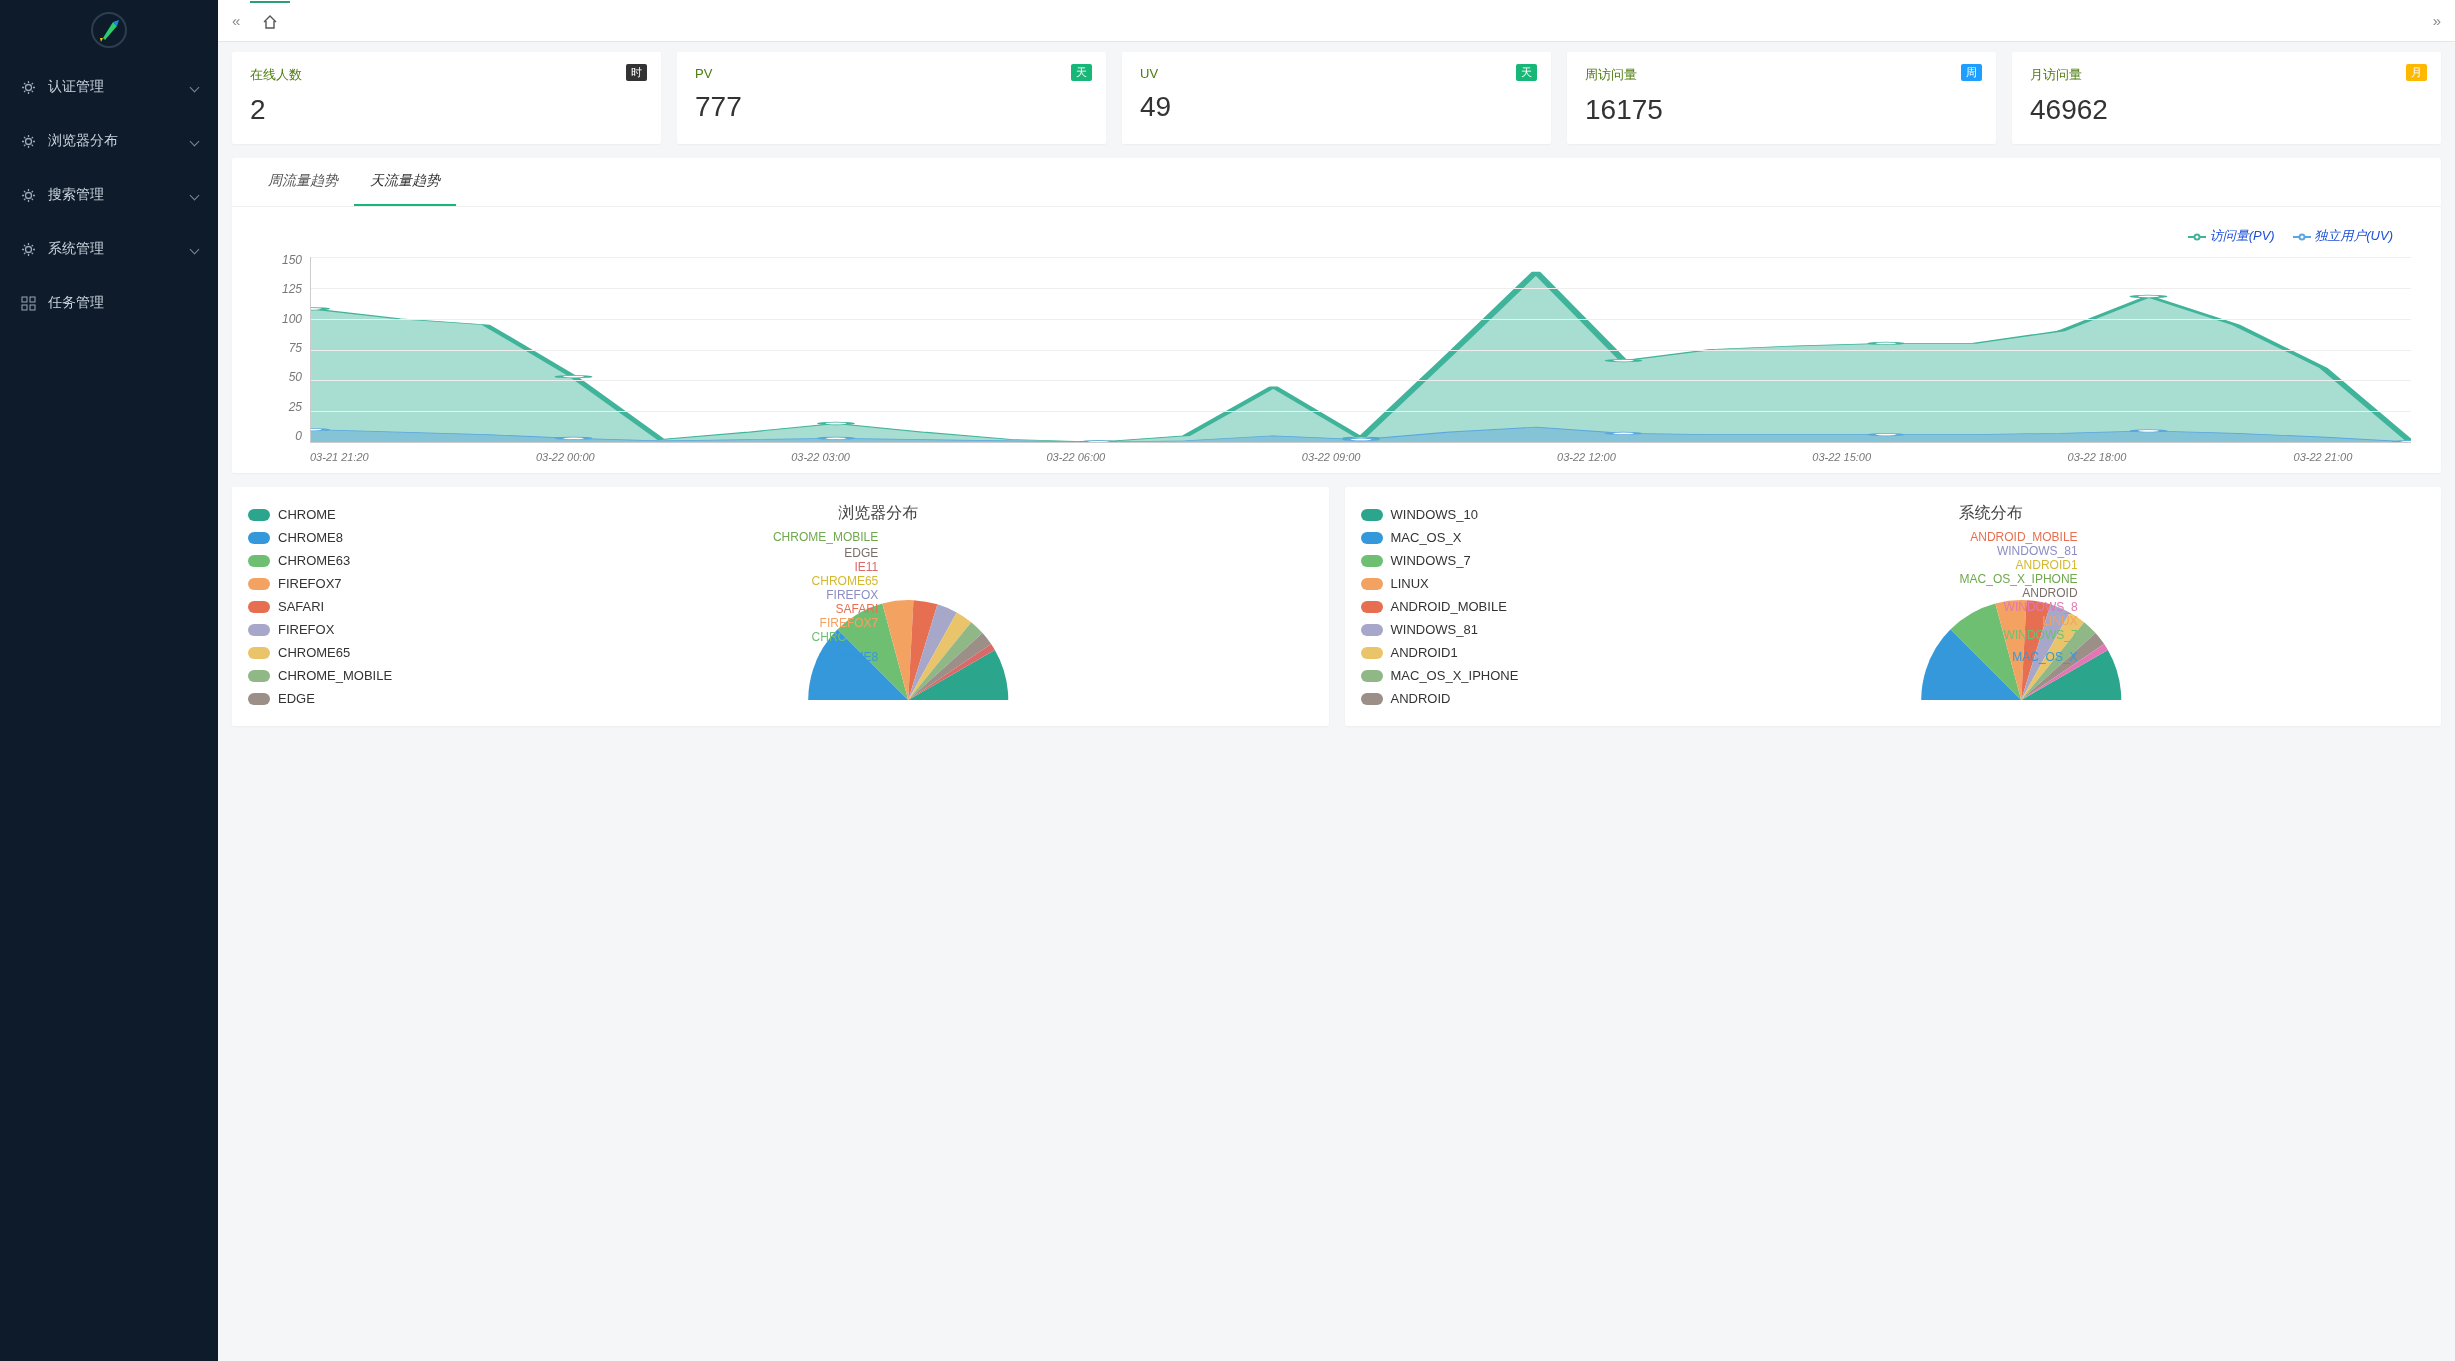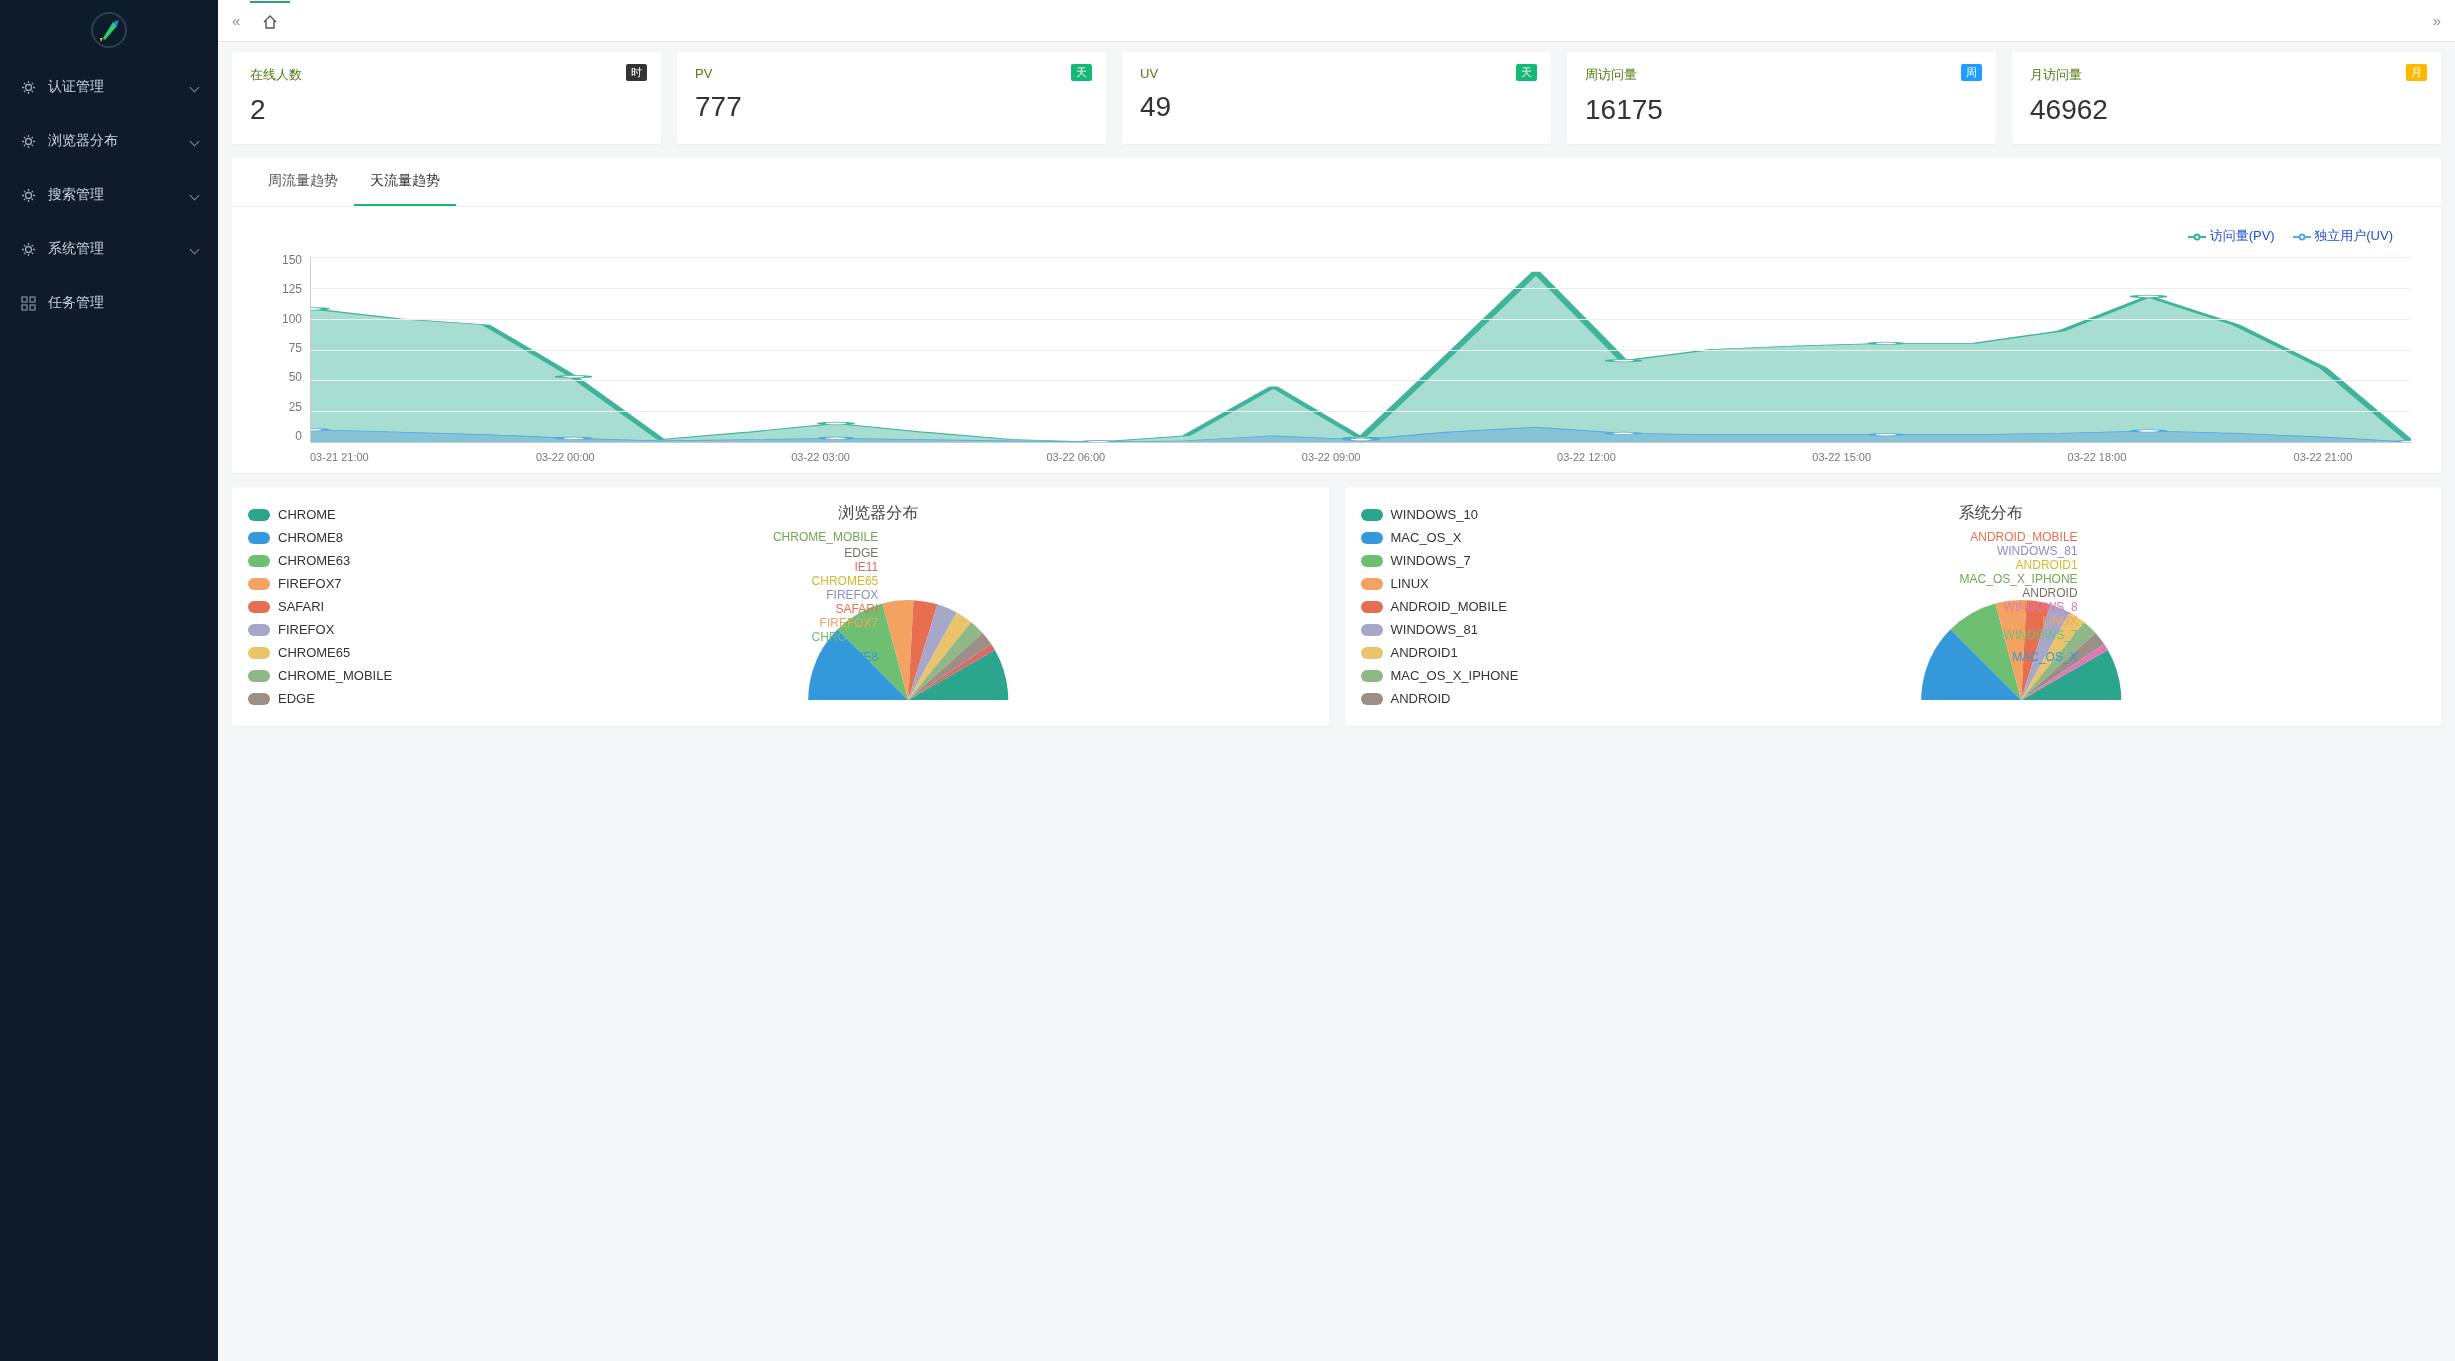--- a/index.html
+++ b/index.html
@@ -38,21 +38,21 @@
 .card { flex: 1; background: #fff; padding: 14px 18px 18px; border-radius: 2px; box-shadow: 0 1px 2px rgba(0,0,0,0.04); position: relative; }
 .card-label { font-size: 13px; color: #4d7c0f; margin-bottom: 10px; }
 .card-value { font-size: 28px; font-weight: 400; color: #333; }
 .card-badge { position: absolute; top: 12px; right: 14px; font-size: 11px; color: #fff; padding: 1px 5px; border-radius: 2px; }
 .badge-black { background: #333; }
 .badge-green { background: #16b777; }
 .badge-blue { background: #1e9fff; }
 .badge-orange { background: #ffb800; }
 
 
-.panel { background: #fff; margin-top: 14px; border-radius: 2px; box-shadow: 0 1px 2px rgba(0,0,0,0.04); }
+.panel { background: #fff; margin-top: 14px; border-radius: 2px; box-shadow: 0 1px 2px rgba(0,0,0,0.04); font-style: italic; }
 .panel-tabs { display: flex; border-bottom: 1px solid #eee; padding: 0 20px; }
 .panel-tab { padding: 14px 16px; cursor: pointer; color: #555; border-bottom: 2px solid transparent; }
 .panel-tab.active { color: #333; border-bottom-color: #16b777; }
 
 .chart-wrap { padding: 20px 30px 10px; }
 .chart-legend-top { text-align: right; font-size: 13px; color: #1d4ed8; margin-bottom: 8px; }
 .lg-marker { display: inline-block; width: 18px; height: 10px; position: relative; vertical-align: middle; }
 .lg-line { position: absolute; top: 50%; left: 0; right: 0; height: 2px; transform: translateY(-50%); }
 .lg-circle { position: absolute; top: 50%; left: 50%; width: 7px; height: 7px; border: 2px solid; border-radius: 50%; background: #fff; transform: translate(-50%, -50%); }
 
@@ -243,21 +243,21 @@
                   <circle cx="100" cy="100" r="0.7" fill="#fff" stroke="#5aa7de" stroke-width="0.4"></circle>
                 </svg>
             <div class="gridline" style="top: 0%;"></div>
                 <div class="gridline" style="top: 16.6667%;"></div>
                 <div class="gridline" style="top: 33.3333%;"></div>
                 <div class="gridline" style="top: 50%;"></div>
                 <div class="gridline" style="top: 66.6667%;"></div>
                 <div class="gridline" style="top: 83.3333%;"></div>
               </div>
             <div class="x-labels" id="x-labels">
-                <span>03-21 21:00</span>
+                <span>03-21 21:20</span>
                 <span>03-22 00:00</span>
                 <span>03-22 03:00</span>
                 <span>03-22 06:00</span>
                 <span>03-22 09:00</span>
                 <span>03-22 12:00</span>
                 <span>03-22 15:00</span>
                 <span>03-22 18:00</span>
                 <span>03-22 21:00</span>
               </div>
           </div>

